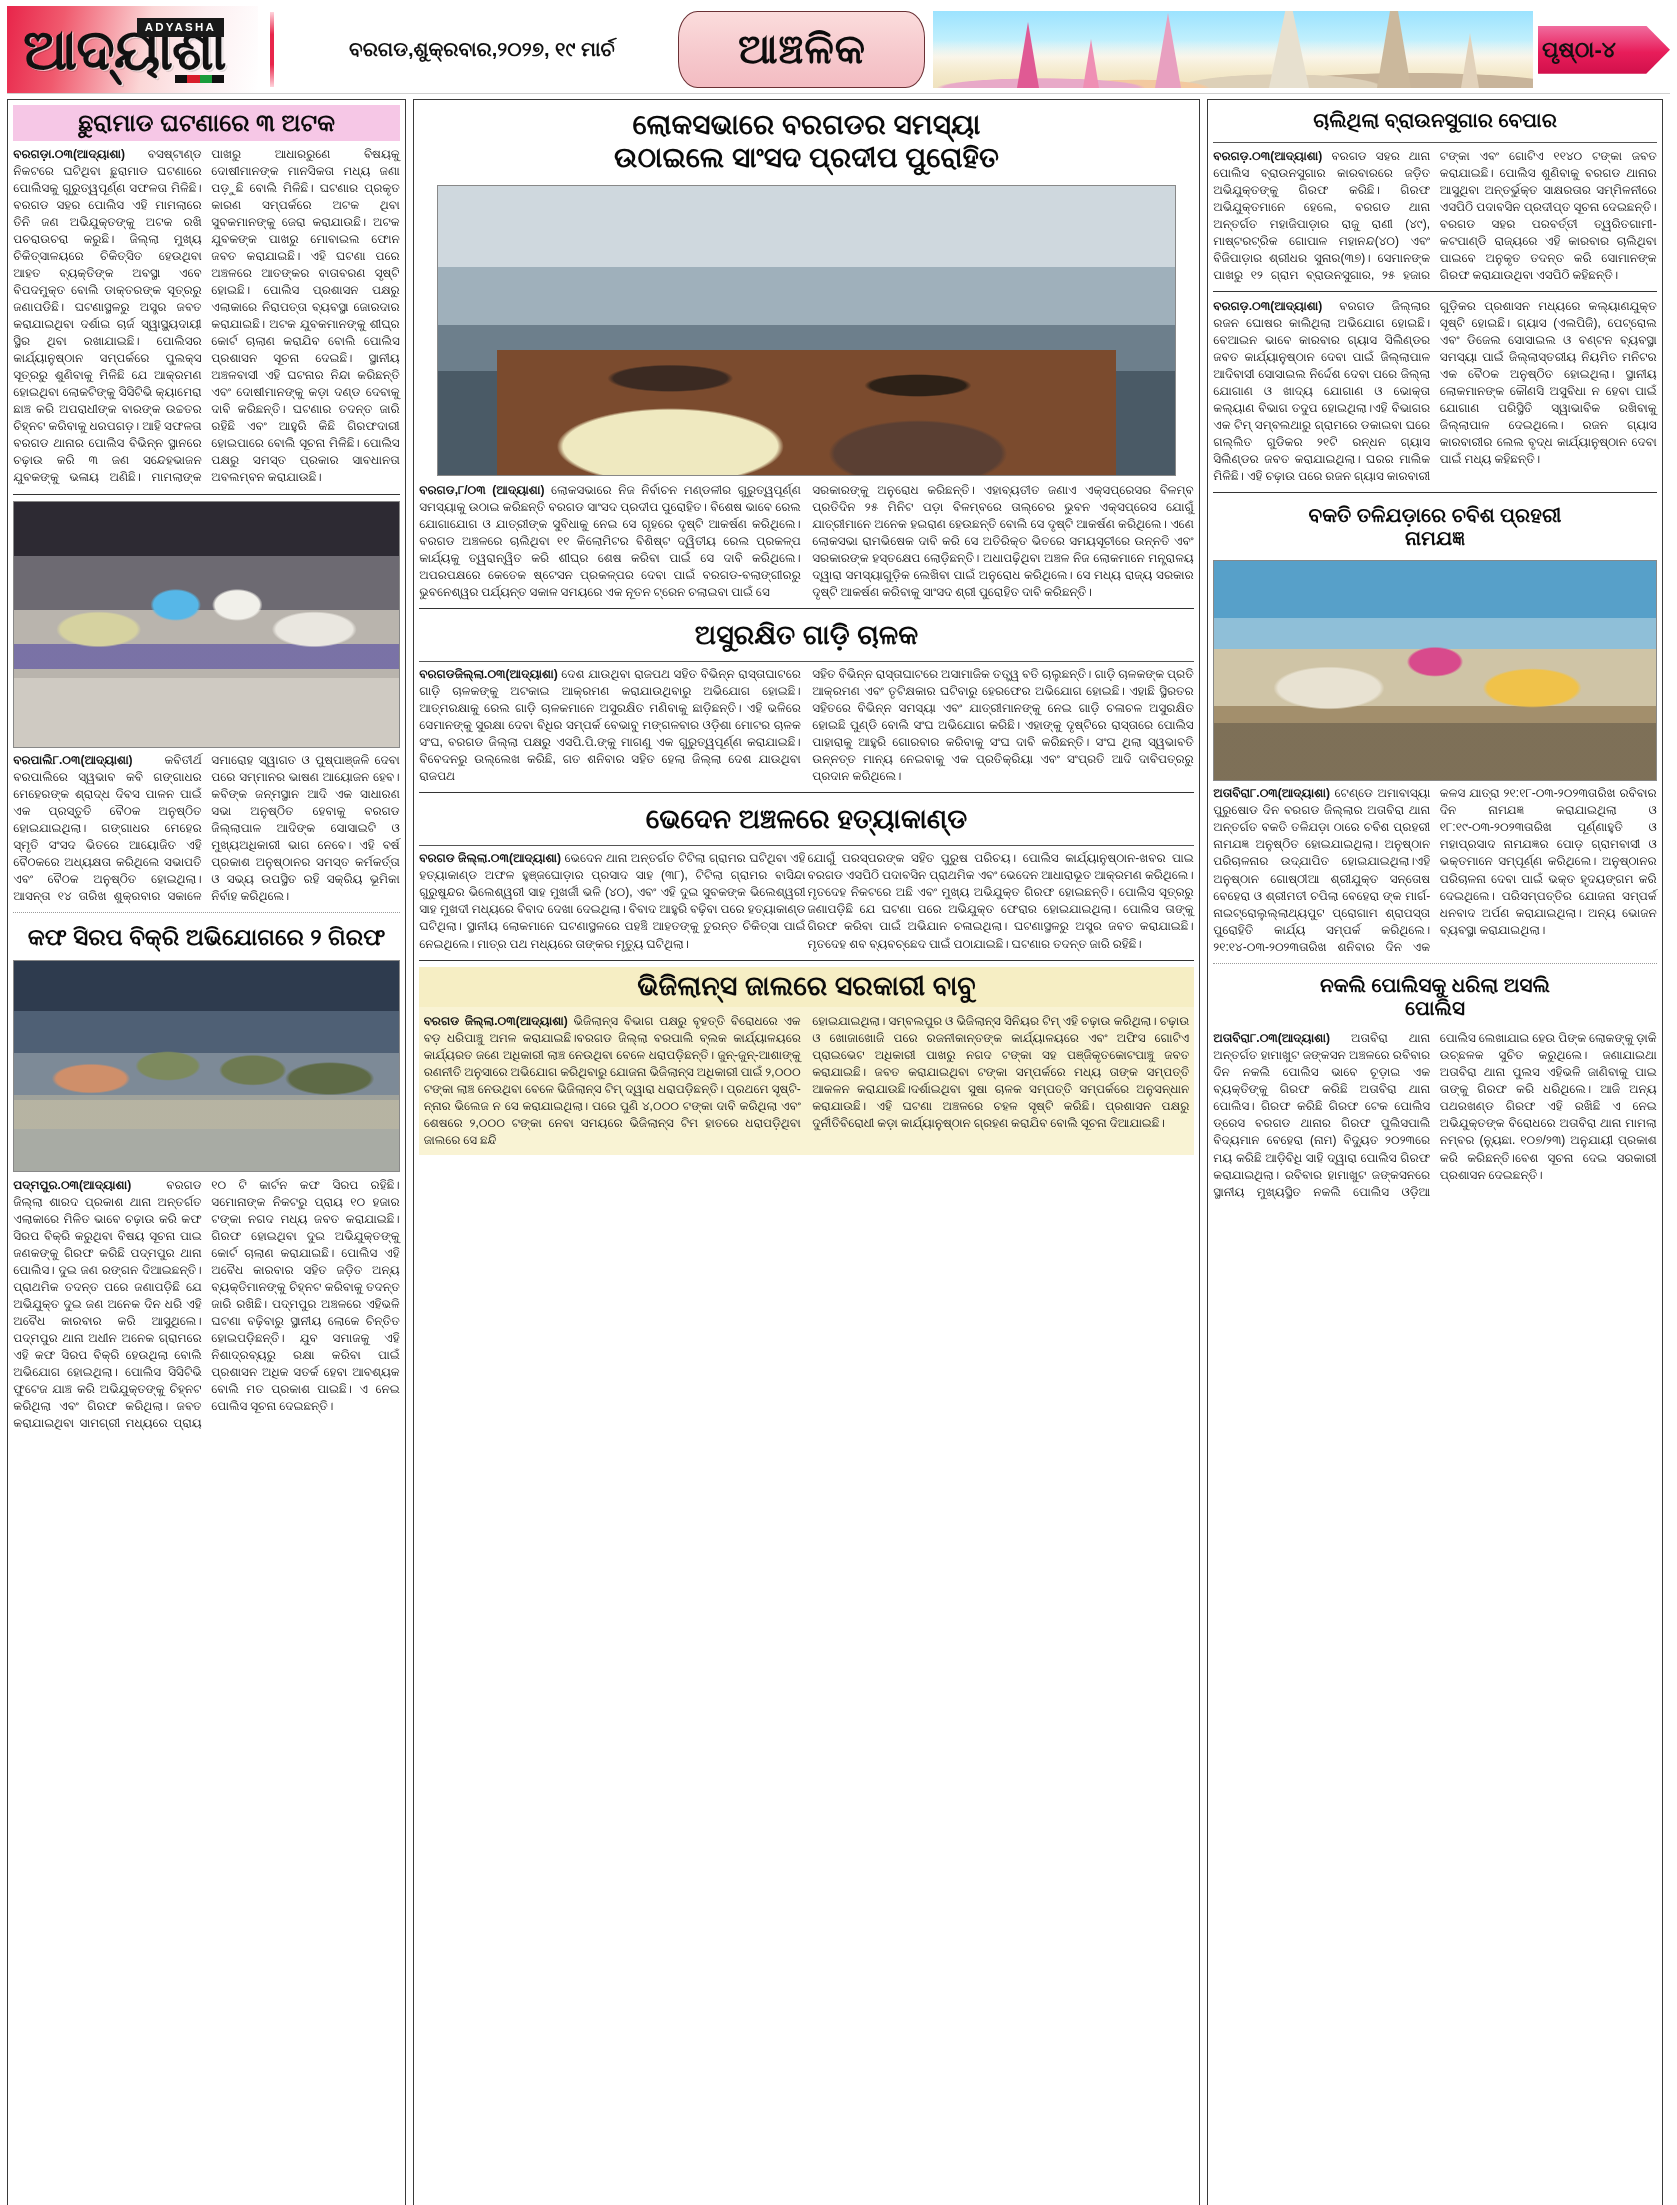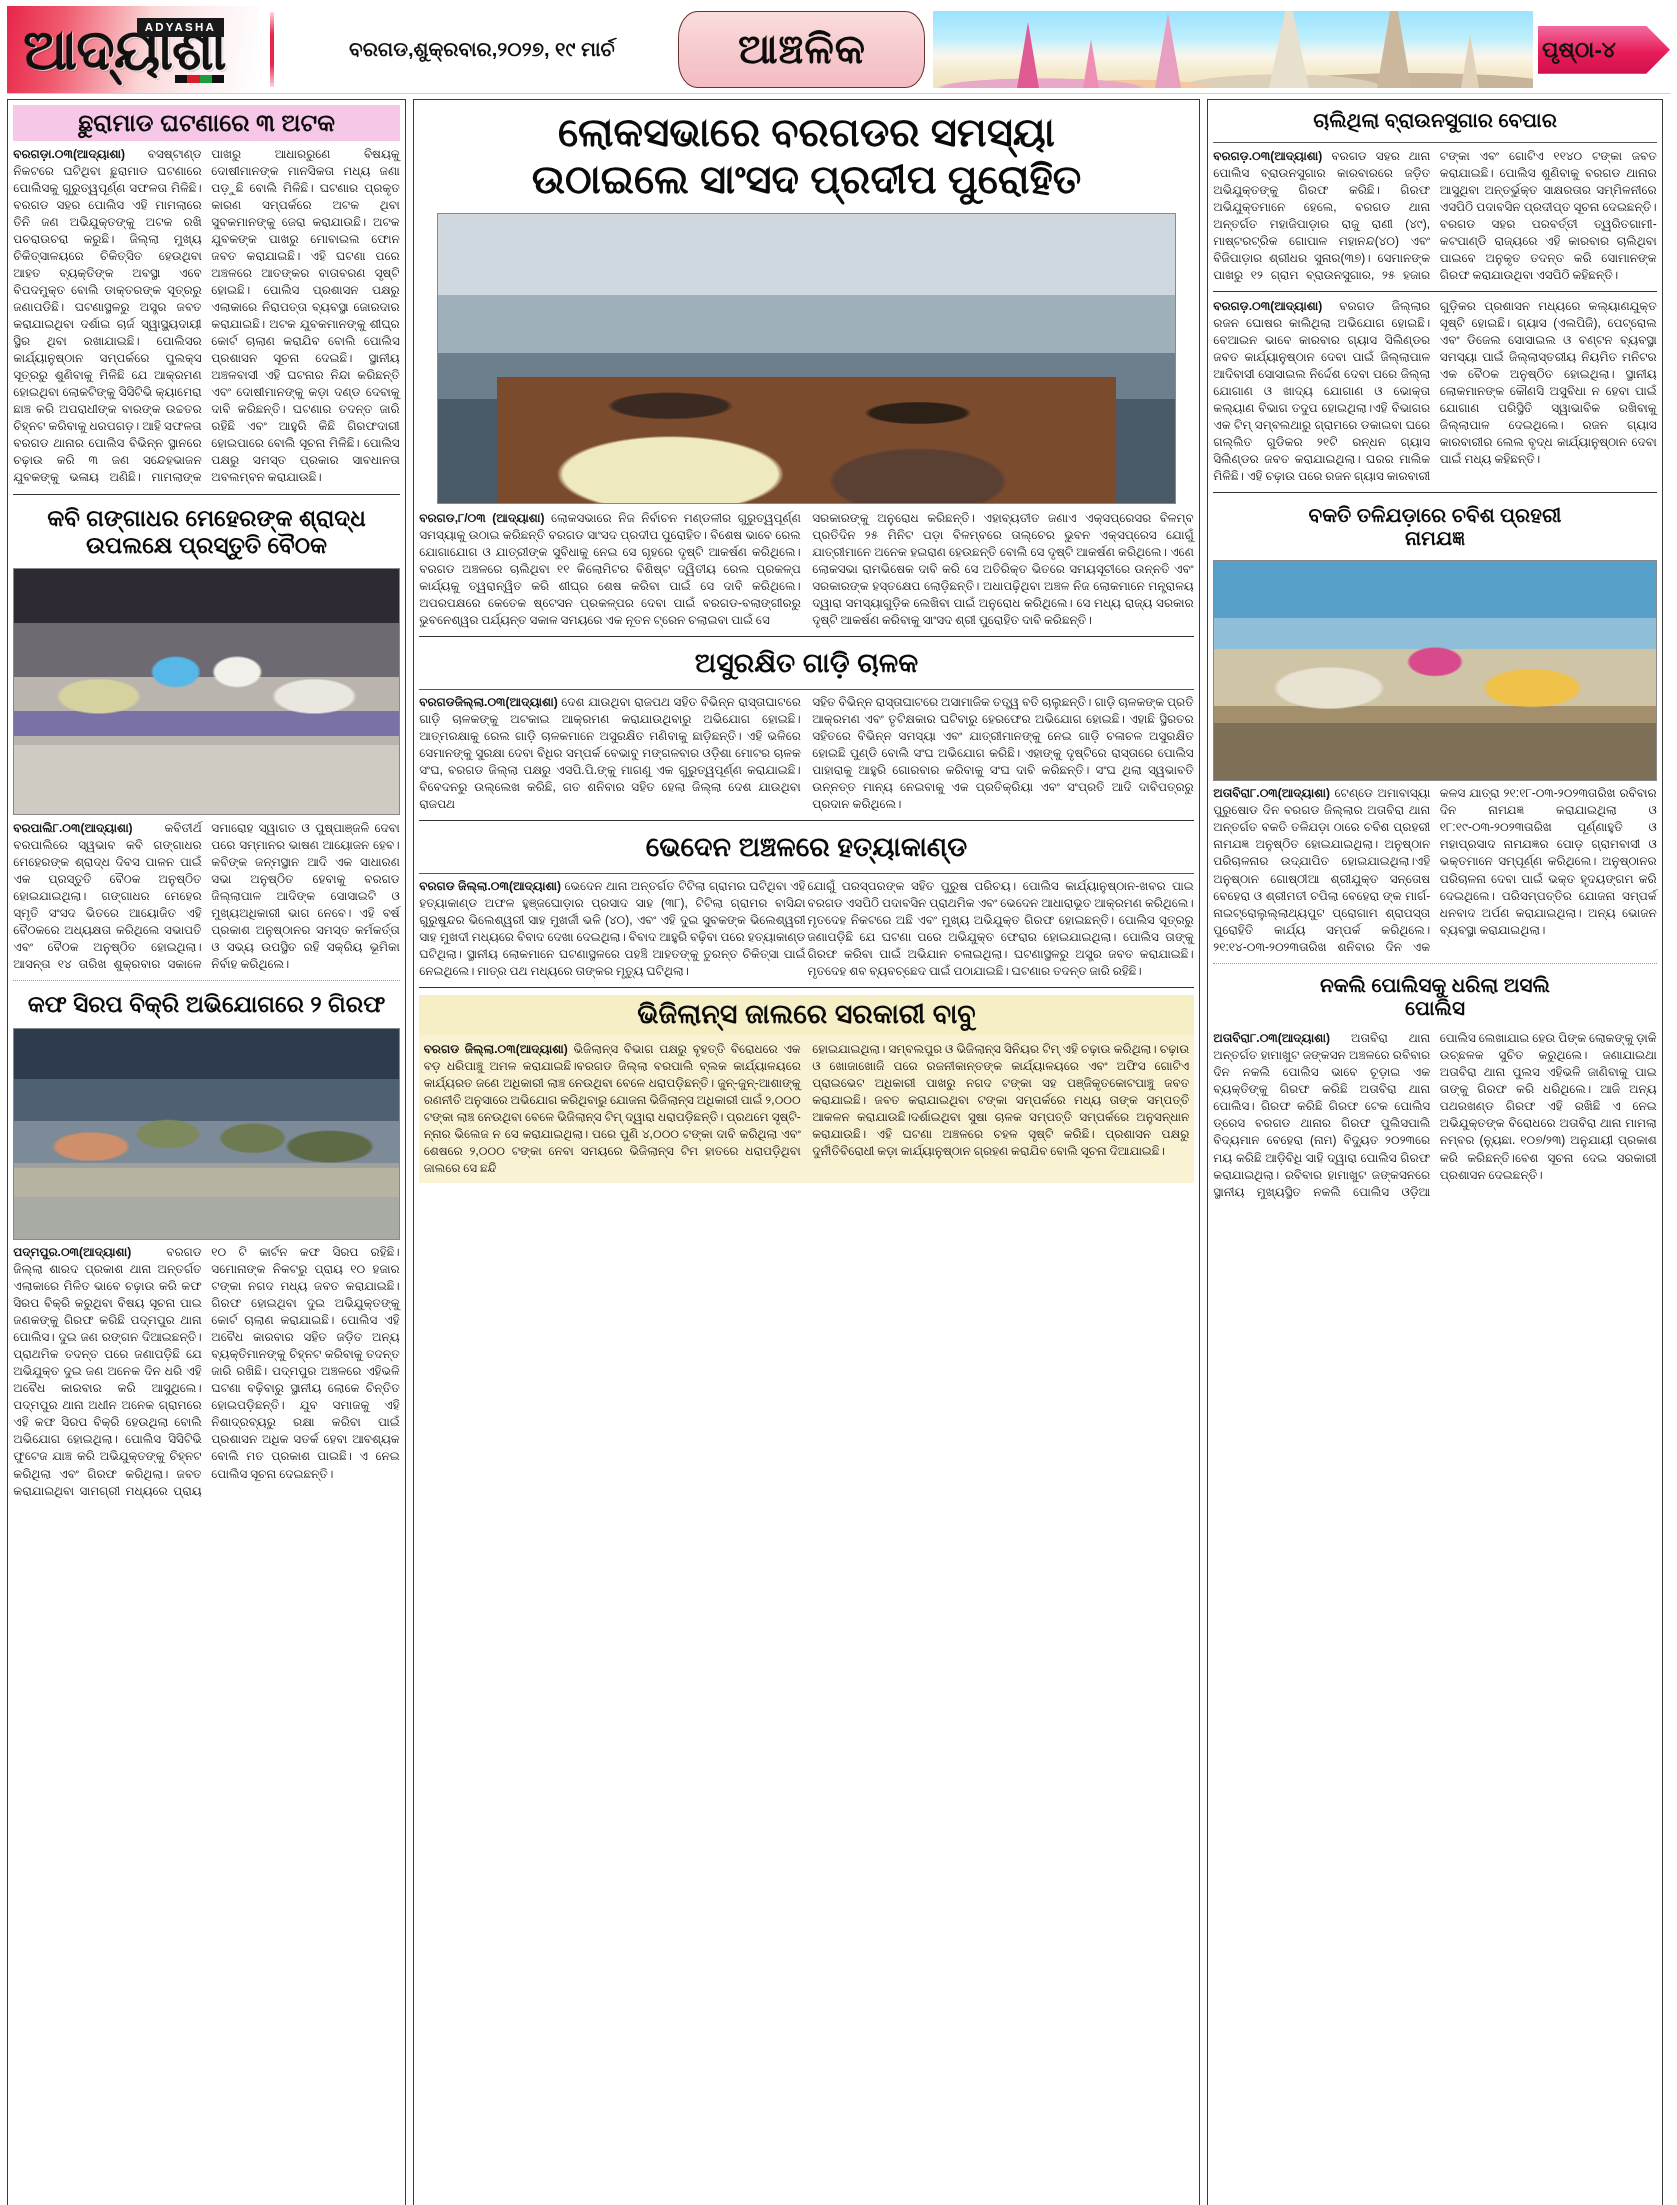--- a/index.html
+++ b/index.html
@@ -155,21 +155,21 @@
     font-weight: bold;
     color: #0b0b0b;
     text-align: center;
     line-height: 1.16;
     padding: 4.4px 2.6px;
   }
   .hl-pink  { background: #f6c7e6; font-size: 24px; }
   .hl-green { background: #d6f2d3; font-size: 23px; }
   .hl-cream { background: #f6eec4; font-size: 27px; }
   .hl-plain { font-size: 23px; }
-  .hl-big   { font-size: 40px; }
+  .hl-big   { font-size: 28px; }
 
   .body-txt {
     font-size: 12px;
     line-height: 1.42;
     text-align: justify;
     color: #121212;
     hyphens: auto;
     word-spacing: -0.4px;
   }
   .dateline-tag { font-weight: bold; }
@@ -286,21 +286,20 @@
     <div class="col col-left">
 
       <div class="hl hl-pink">ଛୁରାମାଡ ଘଟଣାରେ ୩ ଅଟକ</div>
       <div class="body-txt twocol" style="margin-top:4.4px;">
         <span class="dateline-tag">ବରଗଡ଼ା.୦୩(ଆଦ୍ୟାଶା)</span>
         <span>ବସଷ୍ଟାଣ୍ଡ ନିକଟରେ ଘଟିଥିବା ଛୁରାମାଡ ଘଟଣାରେ ପୋଲିସକୁ ଗୁରୁତ୍ୱପୂର୍ଣ୍ଣ ସଫଳତା ମିଳିଛି। ବରଗଡ ସହର ପୋଲିସ ଏହି ମାମଲାରେ ତିନି ଜଣ ଅଭିଯୁକ୍ତଙ୍କୁ ଅଟକ ରଖି ପଚରାଉଚରା କରୁଛି। ଜିଲ୍ଲା ମୁଖ୍ୟ ଚିକିତ୍ସାଳୟରେ ଚିକିତ୍ସିତ ହେଉଥିବା ଆହତ ବ୍ୟକ୍ତିଙ୍କ ଅବସ୍ଥା ଏବେ ବିପଦମୁକ୍ତ ବୋଲି ଡାକ୍ତରଙ୍କ ସୂତ୍ରରୁ ଜଣାପଡିଛି। ଘଟଣାସ୍ଥଳରୁ ଅସ୍ତ୍ର ଜବତ କରାଯାଇଥିବା ଦର୍ଶାଇ ଚାର୍ଜ ସ୍ୱାସ୍ଥ୍ୟଦାୟୀ ସ୍ଥିର ଥିବା ରଖାଯାଇଛି। ପୋଲିସର କାର୍ଯ୍ୟାନୁଷ୍ଠାନ ସମ୍ପର୍କରେ ପୁଲକ୍ସ ସୂତ୍ରରୁ ଶୁଣିବାକୁ ମିଳିଛି ଯେ ଆକ୍ରମଣ ହୋଇଥିବା ଲୋକଟିଙ୍କୁ ସିସିଟିଭି କ୍ୟାମେରା ଛାଞ୍ଚ କରି ଅପରାଧୀଙ୍କ ବାରଙ୍କ ଉଚ୍ଚତର ଚିହ୍ନଟ କରିବାକୁ ଧରପଗଡ଼। ଆହି ସଫଳତା ବରଗଡ ଥାନାର ପୋଲିସ ବିଭିନ୍ନ ସ୍ଥାନରେ ଚଢ଼ାଉ କରି ୩ ଜଣ ସନ୍ଦେହଭାଜନ ଯୁବକଙ୍କୁ ଭଳାୟ ଅଣିଛି। ମାମଲାଙ୍କ ପାଖରୁ ଆଧାରରୁଣେ ବିଷୟକୁ ଦୋଷୀମାନଙ୍କ ମାନସିକତା ମଧ୍ୟ ଜଣା ପଡ଼ୁଛି ବୋଲି ମିଳିଛି। ଘଟଣାର ପ୍ରକୃତ କାରଣ ସମ୍ପର୍କରେ ଅଟକ ଥିବା ସୁବକମାନଙ୍କୁ ଜେରା କରାଯାଉଛି। ଅଟକ ଯୁବକଙ୍କ ପାଖରୁ ମୋବାଇଲ ଫୋନ ଜବତ କରାଯାଇଛି। ଏହି ଘଟଣା ପରେ ଅଞ୍ଚଳରେ ଆତଙ୍କର ବାତାବରଣ ସୃଷ୍ଟି ହୋଇଛି। ପୋଲିସ ପ୍ରଶାସନ ପକ୍ଷରୁ ଏଲାକାରେ ନିରାପତ୍ତା ବ୍ୟବସ୍ଥା ଜୋରଦାର କରାଯାଇଛି। ଅଟକ ଯୁବକମାନଙ୍କୁ ଶୀଘ୍ର କୋର୍ଟ ଚାଲାଣ କରାଯିବ ବୋଲି ପୋଲିସ ପ୍ରଶାସନ ସୂଚନା ଦେଇଛି। ସ୍ଥାନୀୟ ଅଞ୍ଚଳବାସୀ ଏହି ଘଟନାର ନିନ୍ଦା କରିଛନ୍ତି ଏବଂ ଦୋଷୀମାନଙ୍କୁ କଡ଼ା ଦଣ୍ଡ ଦେବାକୁ ଦାବି କରିଛନ୍ତି। ଘଟଣାର ତଦନ୍ତ ଜାରି ରହିଛି ଏବଂ ଆହୁରି କିଛି ଗିରଫଦାରୀ ହୋଇପାରେ ବୋଲି ସୂଚନା ମିଳିଛି। ପୋଲିସ ପକ୍ଷରୁ ସମସ୍ତ ପ୍ରକାର ସାବଧାନତା ଅବଲମ୍ବନ କରାଯାଉଛି।</span>
       </div>
 
       <div class="rule-solid"></div>
 
-      <div class="hl hl-plain">କବି ଗଙ୍ଗାଧର ମେହେରଙ୍କ ଶ୍ରାଦ୍ଧ ଉପଲକ୍ଷେ ପ୍ରସ୍ତୁତି ବୈଠକ</div>
       <div class="photo ph-meet" style="margin:5.3px 0 4.4px;"></div>
       <div class="body-txt twocol">
         <span class="dateline-tag">ବରପାଲି୮.୦୩(ଆଦ୍ୟାଶା)</span>
         <span>କବିତୀର୍ଥ ବରପାଲିରେ ସ୍ୱଭାବ କବି ଗଙ୍ଗାଧର ମେହେରଙ୍କ ଶ୍ରାଦ୍ଧ ଦିବସ ପାଳନ ପାଇଁ ଏକ ପ୍ରସ୍ତୁତି ବୈଠକ ଅନୁଷ୍ଠିତ ହୋଇଯାଇଥିଲା। ଗଙ୍ଗାଧର ମେହେର ସ୍ମୃତି ସଂସଦ ଭିତରେ ଆୟୋଜିତ ଏହି ବୈଠକରେ ଅଧ୍ୟକ୍ଷତା କରିଥିଲେ ସଭାପତି ଏବଂ ବୈଠକ ଅନୁଷ୍ଠିତ ହୋଇଥିଲା। ଆସନ୍ତା ୧୪ ତାରିଖ ଶୁକ୍ରବାର ସକାଳେ ସମାରୋହ ସ୍ୱାଗତ ଓ ପୁଷ୍ପାଞ୍ଜଳି ଦେବା ପରେ ସମ୍ମାନର ଭାଷଣ ଆୟୋଜନ ହେବ। କବିଙ୍କ ଜନ୍ମସ୍ଥାନ ଆଦି ଏକ ସାଧାରଣ ସଭା ଅନୁଷ୍ଠିତ ହେବାକୁ ବରଗଡ ଜିଲ୍ଲାପାଳ ଆଦିଙ୍କ ସୋସାଇଟି ଓ ମୁଖ୍ୟଅଧିକାରୀ ଭାଗ ନେବେ। ଏହି ବର୍ଷ ପ୍ରକାଶ ଅନୁଷ୍ଠାନର ସମସ୍ତ କର୍ମକର୍ତ୍ତା ଓ ସଭ୍ୟ ଉପସ୍ଥିତ ରହି ସକ୍ରିୟ ଭୂମିକା ନିର୍ବାହ କରିଥିଲେ।</span>
       </div>
 
       <div class="rule-dot"></div>
 
       <div class="hl hl-plain">
         <span>କଫ ସିରପ ବିକ୍ରି ଅଭିଯୋଗରେ ୨ ଗିରଫ</span>

